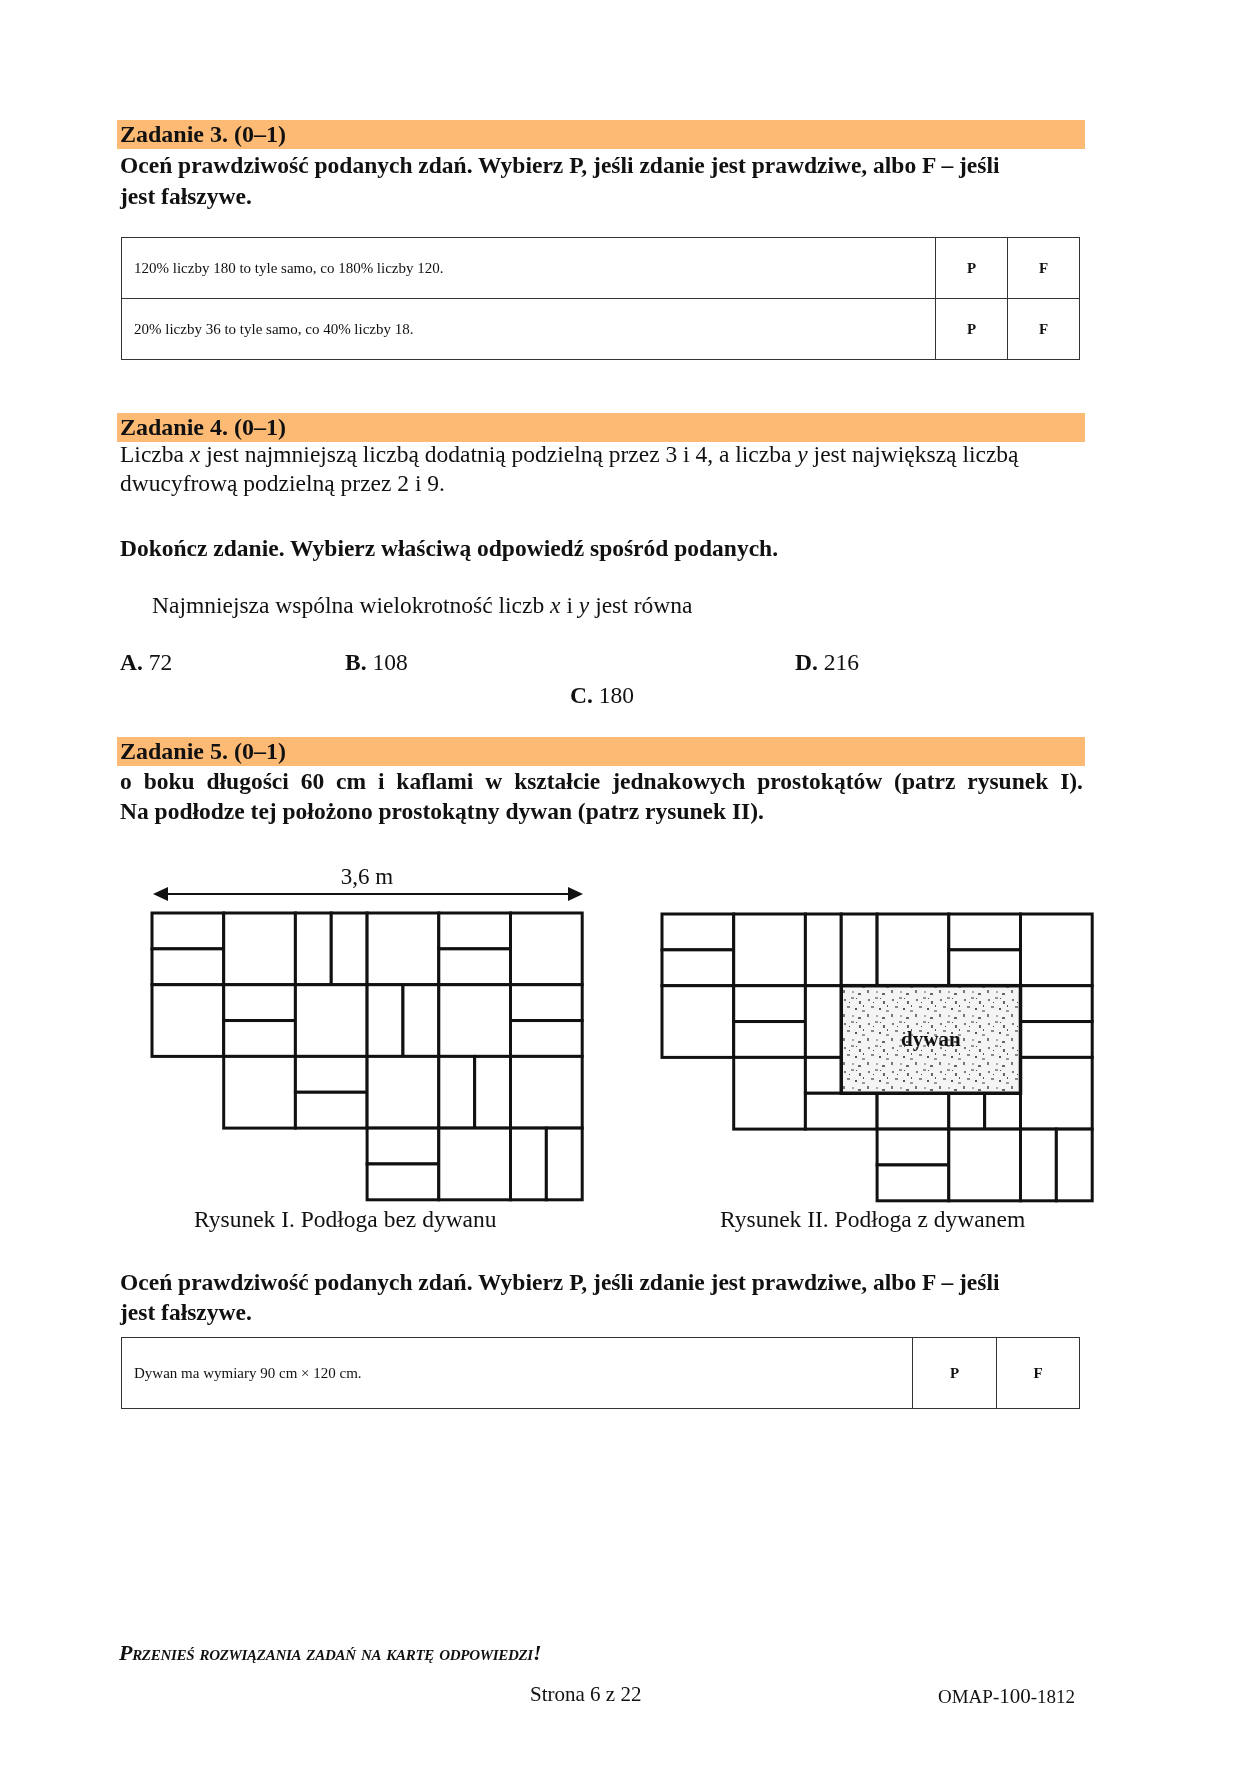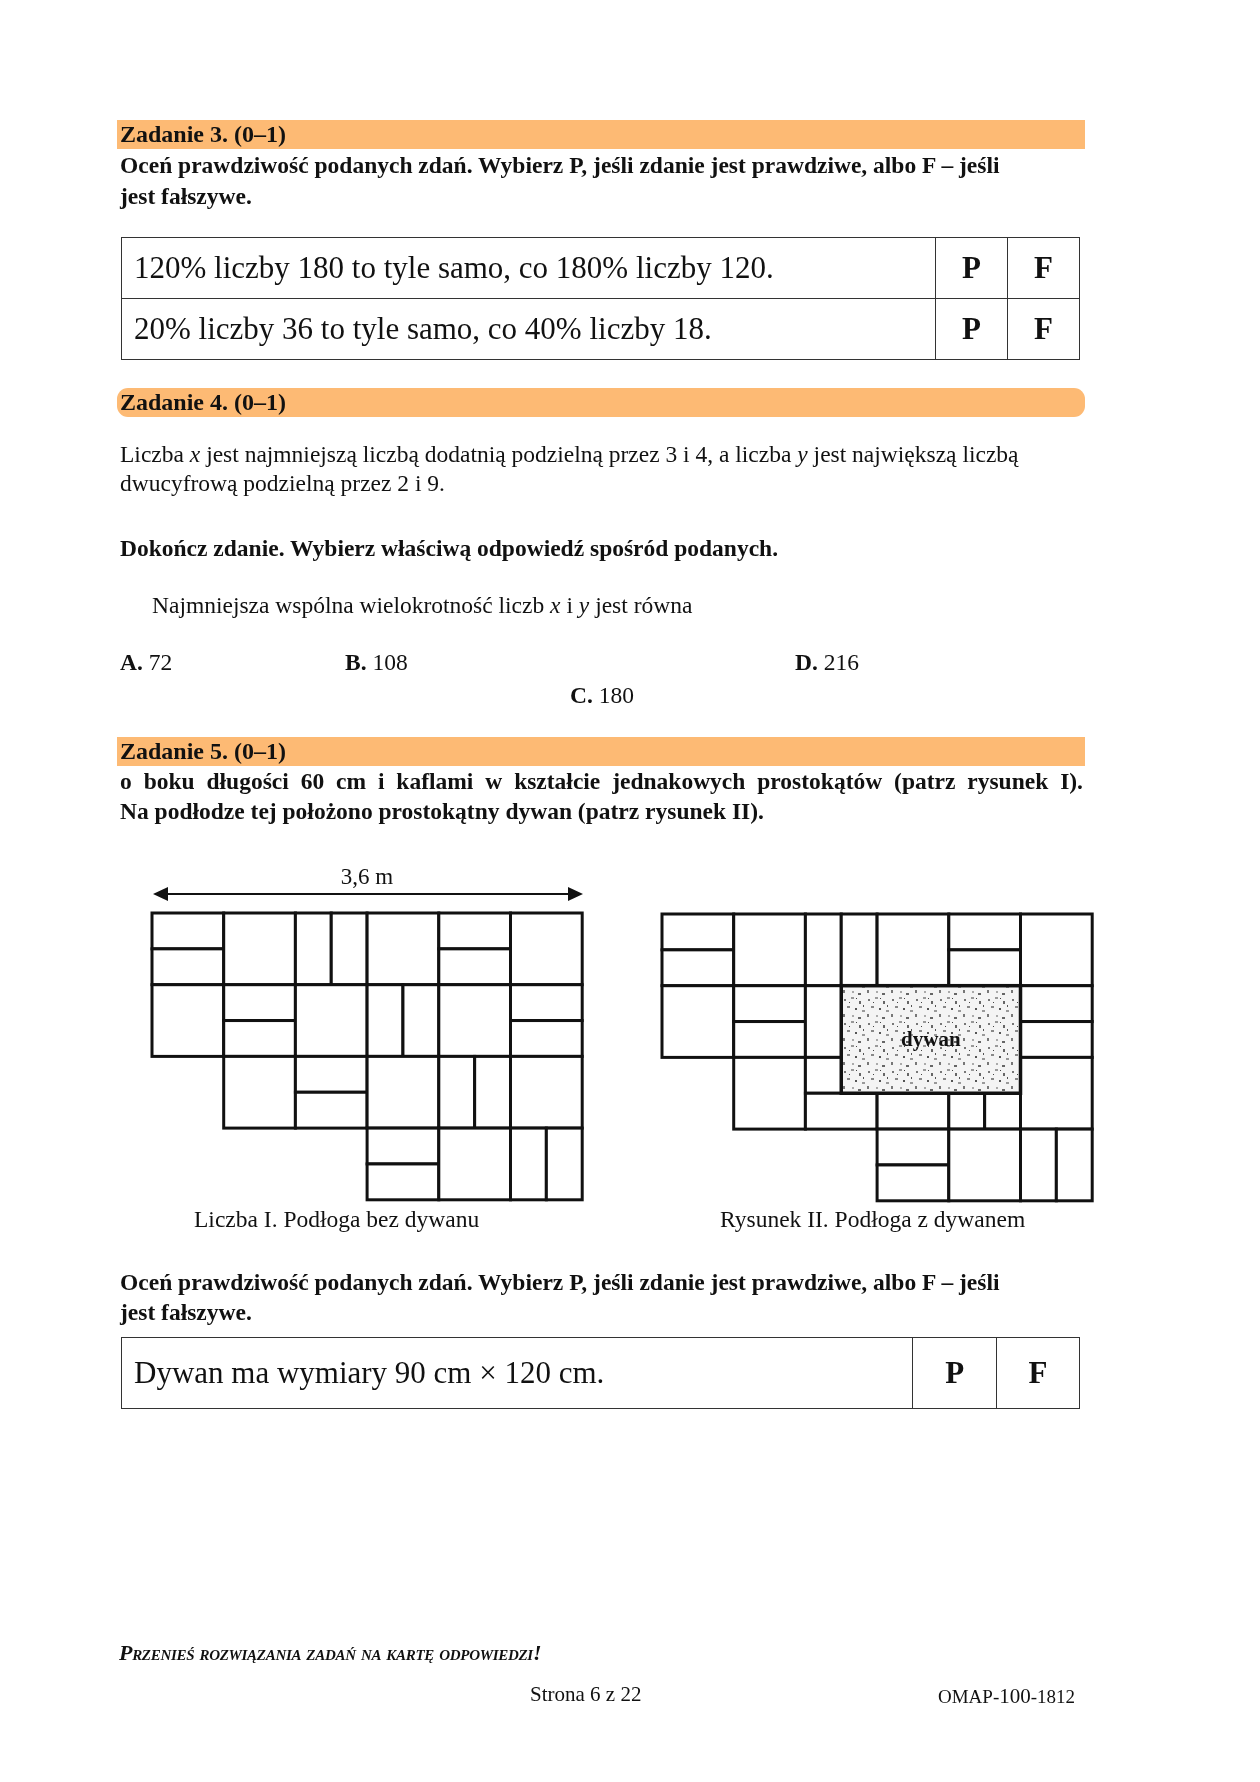--- a/index.html
+++ b/index.html
@@ -5,21 +5,21 @@
   html, body { margin: 0; padding: 0; background: #ffffff; }
   body { width: 1260px; height: 1782px; position: relative; overflow: hidden;
          font-family: "Liberation Serif", "DejaVu Serif", serif; color: #111; }
   .abs { position: absolute; }
   .task-bar { position: absolute; left: 117px; width: 968px; background: #fdba74;
               font-weight: bold; font-size: 24px; line-height: 29px; padding-left: 3px; box-sizing: border-box; }
   .bold { font-weight: bold; }
   .txt { font-size: 23.5px; line-height: 29px; white-space: nowrap; }
   .para { position: absolute; left: 120px; width: 963px; font-size: 23.5px; line-height: 31px; }
   .para.justify { text-align: justify; text-align-last: left; }
-  table.pf { position: absolute; left: 121px; border-collapse: collapse; font-size: 31px; }
+  table.pf { position: absolute; left: 121px; border-collapse: collapse; font-size: 15px; }
   table.pf td { border: 1.5px solid #333; height: 60px; padding: 0; }
   table.pf td.stmt { padding-left: 12px; }
   table.pf td.opt { text-align: center; font-weight: bold; }
   .opt-letter { font-weight: bold; }
   .fig { position: absolute; }
   .fig svg { display: block; }
   .caption { position: absolute; font-size: 23.5px; white-space: nowrap; }
   .footer-note { position: absolute; left: 119px; top: 1640px; font-style: italic; font-weight: bold;
                  font-size: 22px; font-variant: small-caps; letter-spacing: -0.3px; }
   .page-num { position: absolute; left: 530px; top: 1682px; font-size: 21px; }
@@ -48,21 +48,21 @@
     <td class="opt">F</td>
   </tr>
   <tr>
     <td class="stmt">20% liczby 36 to tyle samo, co 40% liczby 18.</td>
     <td class="opt">P</td>
     <td class="opt">F</td>
   </tr>
 </tbody>
   </table>
 
-<div class="task-bar" style="top:388px;border-radius:11px;">Zadanie 4. (0–1)</div>
+<div class="task-bar" style="top:413px;">Zadanie 4. (0–1)</div>
 <div class="para" style="top:440px; line-height:29px;">
   <div style="white-space:nowrap;"><span>Liczba </span><i>x</i><span> jest najmniejszą liczbą dodatnią podzielną przez 3 i 4, a liczba </span><i>y</i><span> jest największą liczbą</span></div>
   <div>dwucyfrową podzielną przez 2 i 9.</div>
 </div>
 <div class="abs txt bold" style="left:120px; top:534px;">Dokończ zdanie. Wybierz właściwą odpowiedź spośród podanych.</div>
 <div class="abs txt" style="left:104px; top:591px;margin-left:48px;"><span>Najmniejsza wspólna wielokrotność liczb </span><i>x</i><span> i </span><i>y</i><span> jest równa</span></div>
 
 <div class="abs txt" style="left:120px; top:648px;"><span class="opt-letter">A.</span><span> 72</span></div>
 <div class="abs txt" style="left:345px; top:648px;"><span class="opt-letter">B.</span><span> 108</span></div>
 <div class="abs txt" style="left:570px; top:681px;"><span class="opt-letter">C.</span><span> 180</span></div>
@@ -107,21 +107,21 @@
         <rect x="334.65000000000003" y="196.4" width="35.85" height="71.7" fill="#fff" stroke="#111" stroke-width="3"></rect>
         <rect x="370.5" y="196.4" width="71.7" height="71.7" fill="#fff" stroke="#111" stroke-width="3"></rect>
         <rect x="227.10000000000002" y="268.1" width="71.7" height="35.85" fill="#fff" stroke="#111" stroke-width="3"></rect>
         <rect x="227.10000000000002" y="303.95000000000005" width="71.7" height="35.85" fill="#fff" stroke="#111" stroke-width="3"></rect>
         <rect x="298.8" y="268.1" width="71.7" height="71.7" fill="#fff" stroke="#111" stroke-width="3"></rect>
         <rect x="370.5" y="268.1" width="35.85" height="71.7" fill="#fff" stroke="#111" stroke-width="3"></rect>
         <rect x="406.35" y="268.1" width="35.85" height="71.7" fill="#fff" stroke="#111" stroke-width="3"></rect>
       </g>
   </svg>
 </div>
-<div class="caption" style="left:194px; top:1206px;">Liczba I. Podłoga bez dywanu</div>
+<div class="caption" style="left:194px; top:1206px;">Rysunek I. Podłoga bez dywanu</div>
 
 <div class="fig" style="left:650px; top:900px;">
   <svg id="fig2" width="460" height="310">
     <defs>
       <pattern id="speckle" width="24" height="24" patternUnits="userSpaceOnUse">
         <rect width="24" height="24" fill="#f4f4f4"></rect>
         <rect x="2" y="3" width="2" height="2" fill="#777"></rect>
         <rect x="9" y="1" width="3" height="2" fill="#999"></rect>
         <rect x="17" y="5" width="2" height="3" fill="#666"></rect>
         <rect x="5" y="10" width="3" height="2" fill="#888"></rect>

